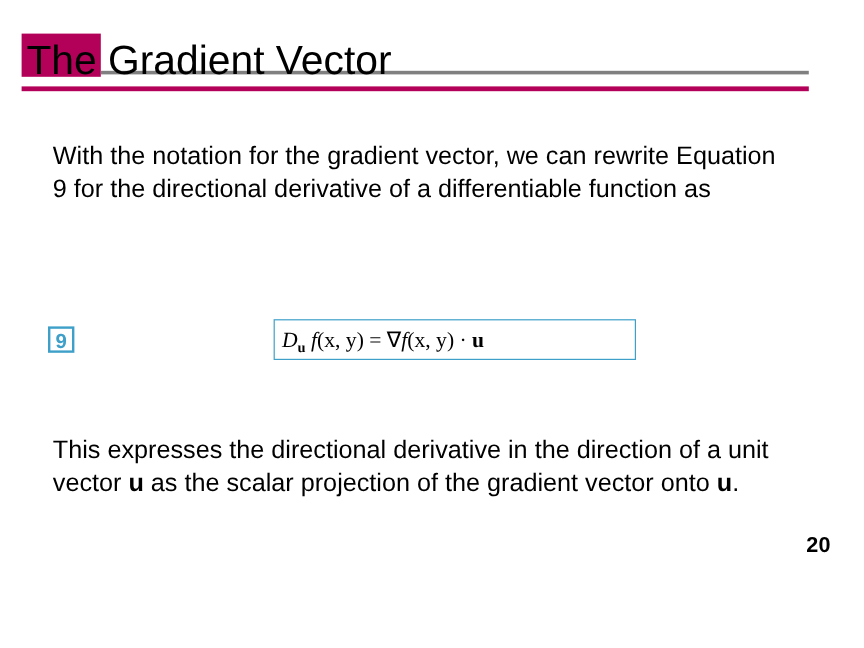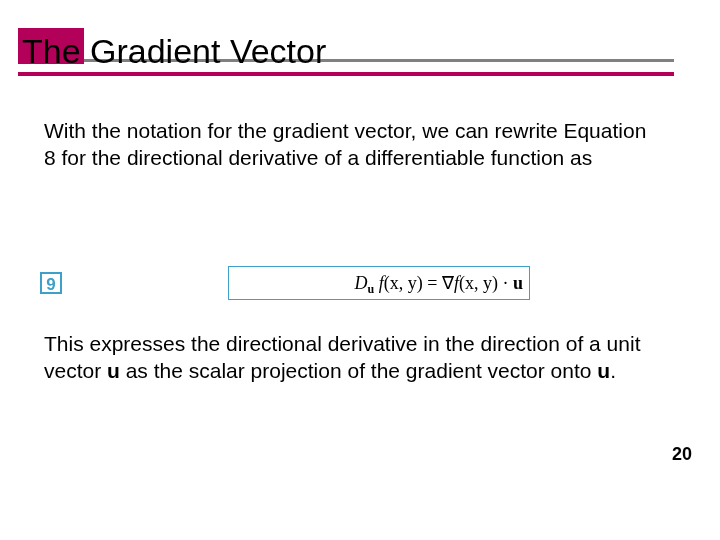--- a/index.html
+++ b/index.html
@@ -12,47 +12,47 @@
   .title-text { position: absolute; left: 22px; top: 4px; font-size: 34px; font-weight: 400; letter-spacing: 0; }
   .gray-rule { position: absolute; left: 84px; top: 31px; width: 590px; height: 3px; background: #808080; }
   .magenta-rule { position: absolute; left: 18px; top: 72px; width: 656px; height: 4px; background: #b30059; }
 
   
   .para { position: absolute; left: 44px; width: 610px; font-size: 21px; line-height: 1.28; }
 
   
   .eq-num { position: absolute; left: 40px; top: 272px; width: 22px; height: 22px; border: 2px solid #3ea0c9; color: #3ea0c9; font-weight: bold; font-size: 17px; text-align: center; line-height: 22px; }
   .eq-box { position: absolute; left: 228px; top: 266px; width: 302px; height: 34px; border: 1px solid #3ea0c9; }
-  .eq-inner { position: absolute; left: 235px; top: 266px; width: 288px; height: 34px; font-family: 'Times New Roman', Times, serif; font-size: 18px; line-height: 34px; text-align: right; white-space: nowrap; }
+  .eq-inner { position: absolute; left: 235px; top: 266px; width: 288px; height: 34px; font-family: 'Times New Roman', Times, serif; font-size: 18px; line-height: 34px; text-align: left; white-space: nowrap; }
   .eq-inner i { font-style: italic; }
   .eq-inner .sub { font-size: 12px; vertical-align: -4px; font-weight: bold; }
   .eq-inner .bold { font-weight: bold; }
 
   .pagenum { position: absolute; right: 28px; bottom: 8px; font-size: 18px; font-weight: bold; }
   .bold { font-weight: bold; }
 </style>
 </head>
 <body>
 
 <div class="slide">
 
   <div class="title-row">
     <div class="magenta-box"></div>
     <div class="gray-rule"></div>
     <div class="title-text">The Gradient Vector</div>
   </div>
   <div class="magenta-rule"></div>
 
-  <div class="para" style="top:118px;">With the notation for the gradient vector, we can rewrite Equation 8 for the directional derivative of a differentiable function as</div>
+  <div class="para" style="top:118px;">With the notation for the gradient vector, we can rewrite Equation 9 for the directional derivative of a differentiable function as</div>
 
   <div class="eq-num">9</div>
   <div class="eq-box"></div>
   <div class="eq-inner">
     <i>D</i><span class="sub">u</span>&nbsp;<i>f</i><span>(x, y)</span><span> = </span><span>∇</span><i>f</i><span>(x, y)</span><span> · </span><span class="bold">u</span>
   </div>
 
-  <div class="para" style="top:331px;">
+  <div class="para" style="top:363px;">
     <span>This expresses the directional derivative in the direction of a unit vector </span><span class="bold">u</span><span> as the scalar projection of the gradient vector onto </span><span class="bold">u</span><span>.</span>
   </div>
 
   <div class="pagenum">20</div>
 
 </div>
 
 </body></html>

